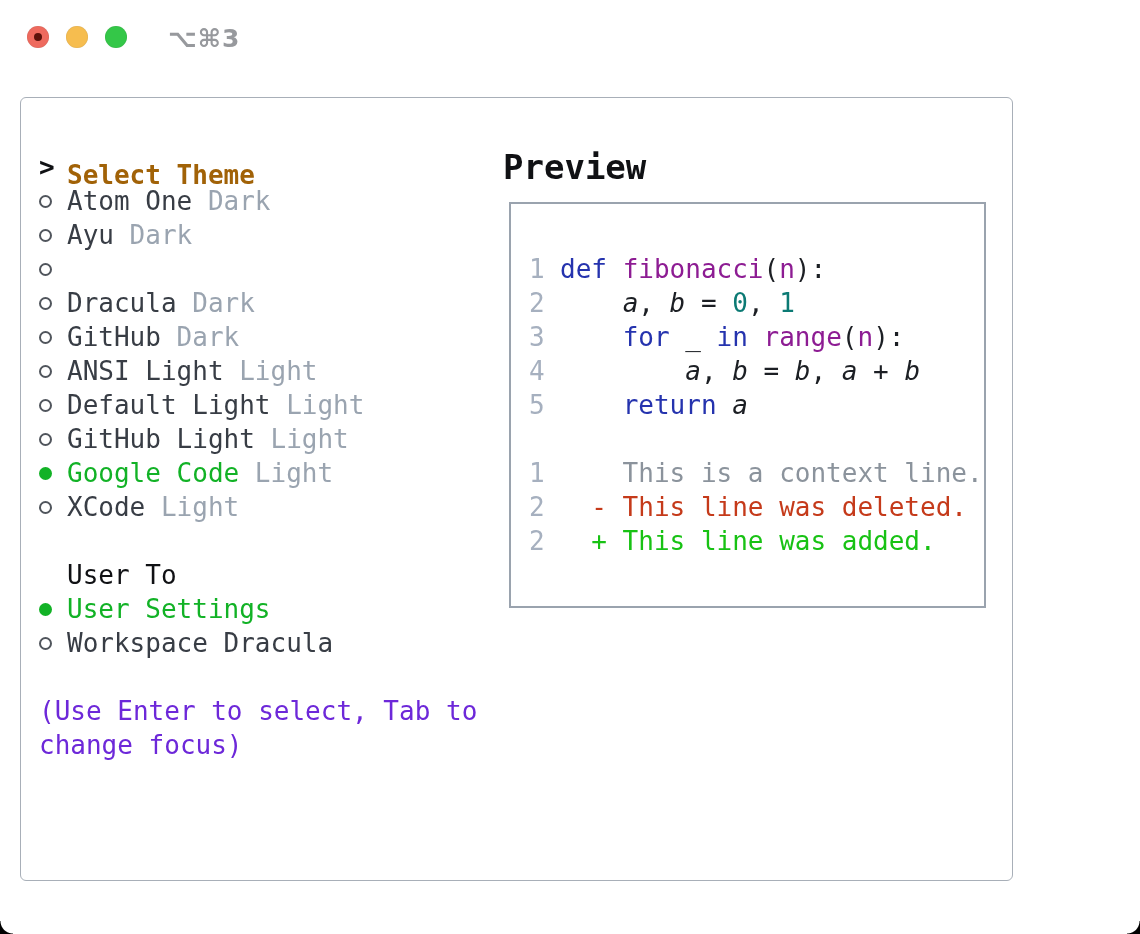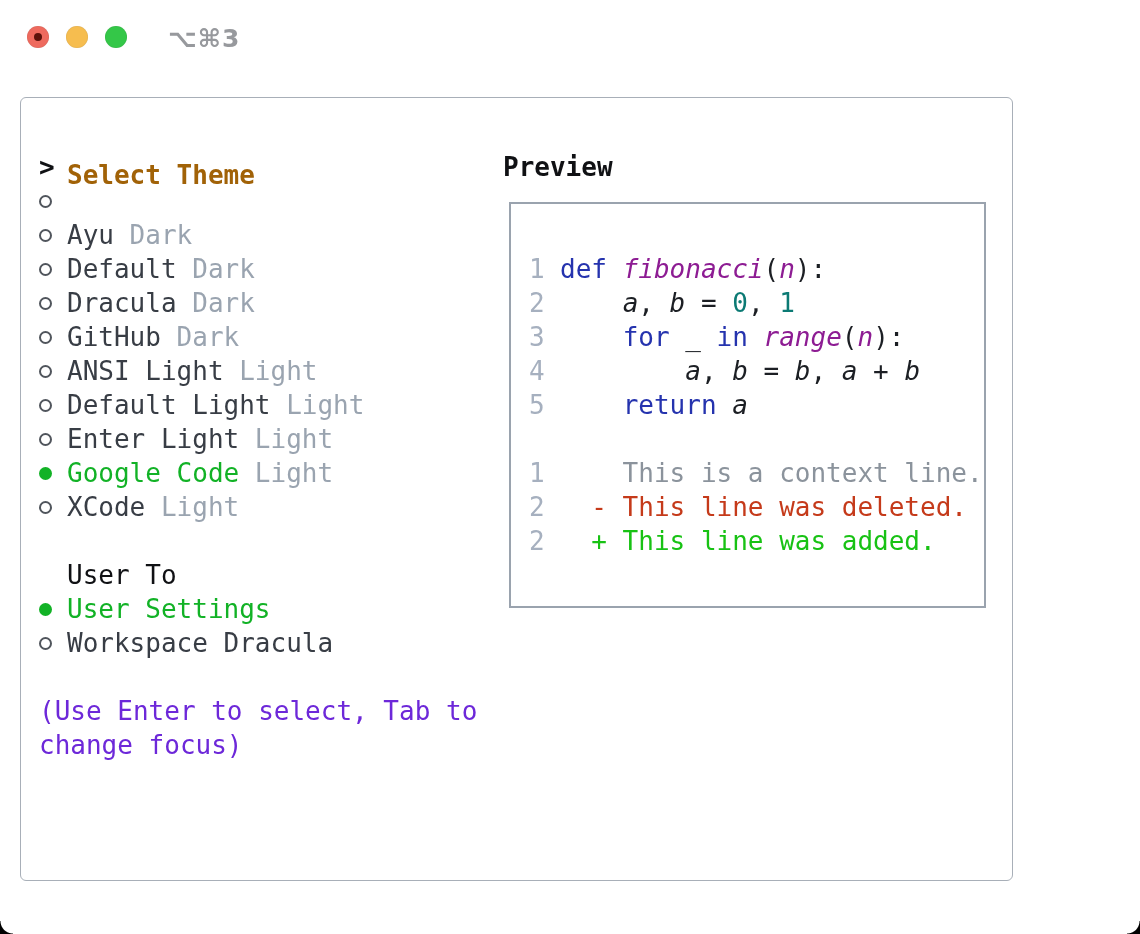--- a/index.html
+++ b/index.html
@@ -33,28 +33,28 @@
   .h{font-weight:bold;color:#a16207;margin-top:16px;}
   .h2{color:#101114;}
   .item-name{color:#383d45;}
   .item-name.sel{color:var(--ui_green,#12b226);}
   .item-variant{color:#9aa4b0;}
   .spacer34{height:34px;}
   .hint{width:450px;font-size:26px;line-height:34px;color:#6d28d9;white-space:normal;}
 
   
   .preview-title{position:absolute;left:482px;top:52px;height:34px;line-height:34px;
-        font-size:26px;font-weight:bold;color:#101114;}
+        font-size:34px;font-weight:bold;color:#101114;}
   .preview-box{position:absolute;left:488px;top:104px;width:477px;height:406px;
         border:2px solid #9aa3ae;box-sizing:border-box;background:#fff;
         padding:48px 0 0 18px;overflow:hidden;}
   .pline{display:flex;height:34px;line-height:34px;font-size:26px;white-space:pre;}
   .ln{width:16px;flex:0 0 16px;margin-right:15px;color:#a6b0bf;text-align:left;}
   .tk-keyword{color:var(--code_keyword,#2533ae);}
-  .tk-function{color:var(--code_function,#8d1c93);font-style:italic;}
+  .tk-function{color:var(--code_function,#8d1c93);}
   .tk-number{color:var(--code_number,#0c7a74);}
   .tk-variable{color:#1c1f24;font-style:italic;}
   .tk-plain{color:#1c1f24;}
   .tk-context{color:#8b939c;text-align:center;}
   .tk-deleted{color:var(--diff_deleted,#c53a1a);}
   .tk-added{color:var(--diff_added,#18c214);text-align:center;}
 
   
   .corner{position:absolute;bottom:0;width:13px;height:13px;z-index:9;pointer-events:none;}
   .corner.bl{left:0;background:radial-gradient(circle at top right, rgba(0,0,0,0) 12px, #000 13px);}
@@ -79,30 +79,30 @@
     <div class="left-col">
       <div class="row">
         <span class="marker"><span class="prompt">&gt;</span></span>
         <span class="h">Select Theme</span>
       </div>
 
       <div id="theme-list">
 
   <div class="row opt">
     <span class="marker"><span class="bullet"></span></span>
+    <span class="label"><span class="item-name">Atom One</span><span class="item-variant"> Dark</span></span>
   </div>
 
   <div class="row opt">
     <span class="marker"><span class="bullet"></span></span>
     <span class="label"><span class="item-name">Ayu</span><span class="item-variant"> Dark</span></span>
   </div>
 
   <div class="row opt">
     <span class="marker"><span class="bullet"></span></span>
-    <span class="label"><span class="item-name">Default</span><span class="item-variant"> Dark</span></span>
   </div>
 
   <div class="row opt">
     <span class="marker"><span class="bullet"></span></span>
     <span class="label"><span class="item-name">Dracula</span><span class="item-variant"> Dark</span></span>
   </div>
 
   <div class="row opt">
     <span class="marker"><span class="bullet"></span></span>
     <span class="label"><span class="item-name">GitHub</span><span class="item-variant"> Dark</span></span>
@@ -114,21 +114,21 @@
   </div>
 
 
   <div class="row opt">
     <span class="marker"><span class="bullet"></span></span>
     <span class="label"><span class="item-name">Default Light</span><span class="item-variant"> Light</span></span>
   </div>
 
   <div class="row opt">
     <span class="marker"><span class="bullet"></span></span>
-    <span class="label"><span class="item-name">Enter Light</span><span class="item-variant"> Light</span></span>
+    <span class="label"><span class="item-name">GitHub Light</span><span class="item-variant"> Light</span></span>
   </div>
 
   <div class="row opt">
     <span class="marker"><span class="bullet filled"></span></span>
     <span class="label"><span class="item-name sel">Google Code</span><span class="item-variant"> Light</span></span>
   </div>
 
   <div class="row opt">
     <span class="marker"><span class="bullet"></span></span>
     <span class="label"><span class="item-name">XCode</span><span class="item-variant"> Light</span></span>

